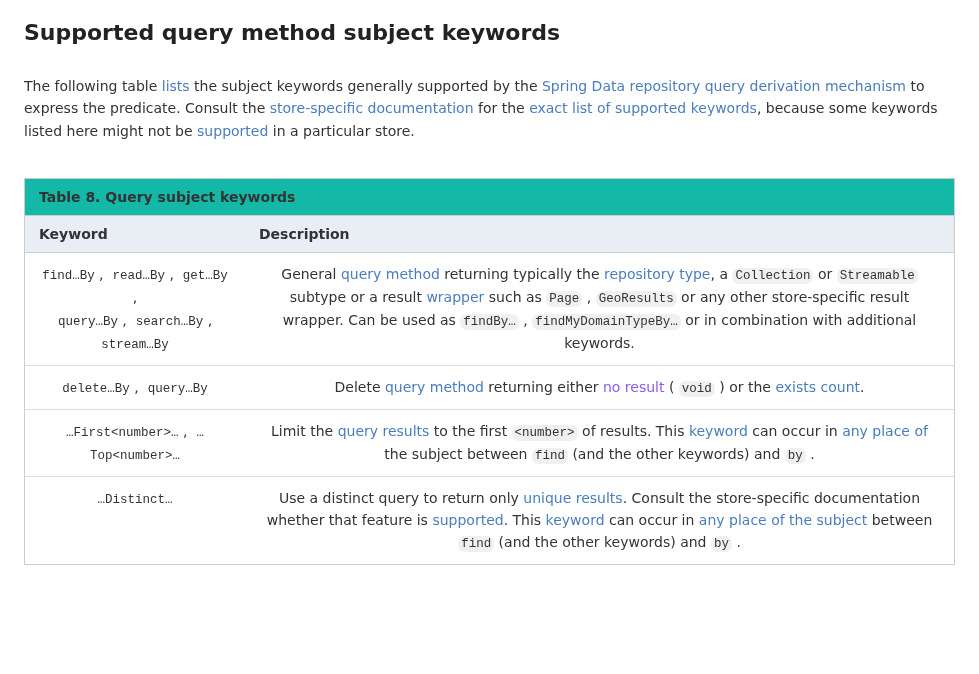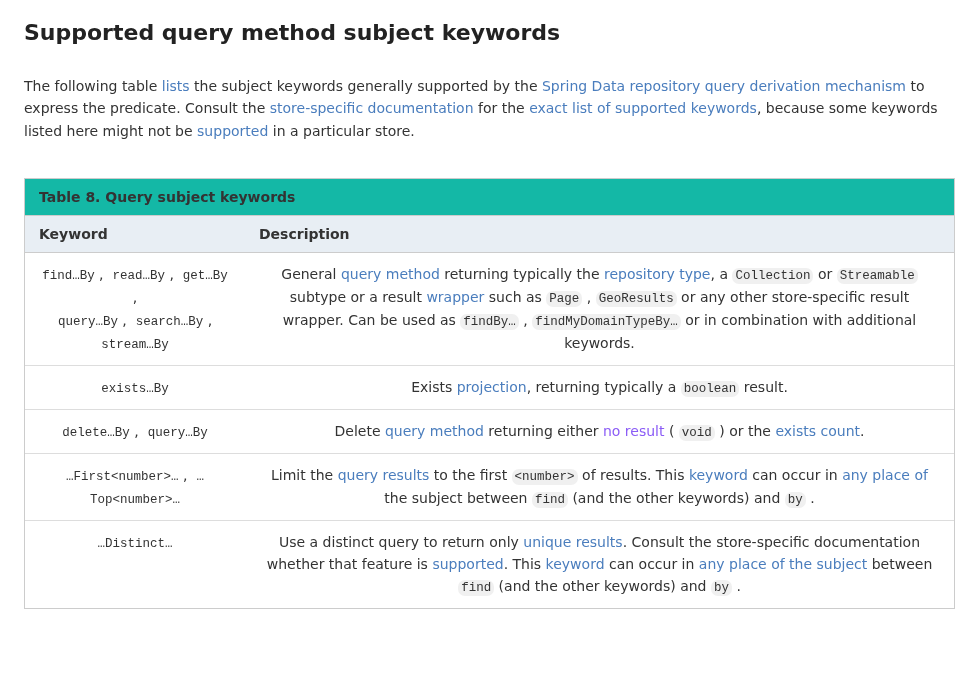--- a/index.html
+++ b/index.html
@@ -112,28 +112,20 @@
         <td class="keyword-col">
           <span class="kw-mono">find…By</span> ,&nbsp; <span class="kw-mono">read…By</span> ,&nbsp; <span class="kw-mono">get…By</span> ,<br>
           <span class="kw-mono">query…By</span> ,&nbsp; <span class="kw-mono">search…By</span> ,<br>
           <span class="kw-mono">stream…By</span>
         </td>
         <td class="desc-col">
           General <span class="link-blue">query method</span> returning typically the <span class="link-blue">repository type</span>, a <code>Collection</code> or <code>Streamable</code> subtype or a result <span class="link-blue">wrapper</span> such as <code>Page</code> , <code>GeoResults</code> or any other store-specific result wrapper. Can be used as <code>findBy…</code> , <code>findMyDomainTypeBy…</code> or in combination with additional keywords.
         </td>
       </tr>
 
-      <tr>
-        <td class="keyword-col">
-          <span class="kw-mono">exists…By</span>
-        </td>
-        <td class="desc-col">
-          Exists <span class="link-blue">projection</span>, returning typically a <code>boolean</code> result.
-        </td>
-      </tr>
 
 
       <tr>
         <td class="keyword-col">
           <span class="kw-mono">delete…By</span> ,&nbsp; <span class="kw-mono">query…By</span>
         </td>
         <td class="desc-col">
           Delete <span class="link-blue">query method</span> returning either <span class="text-orange">no result</span> ( <code>void</code> ) or the <span class="link-blue">exists count</span>.
         </td>
       </tr>

